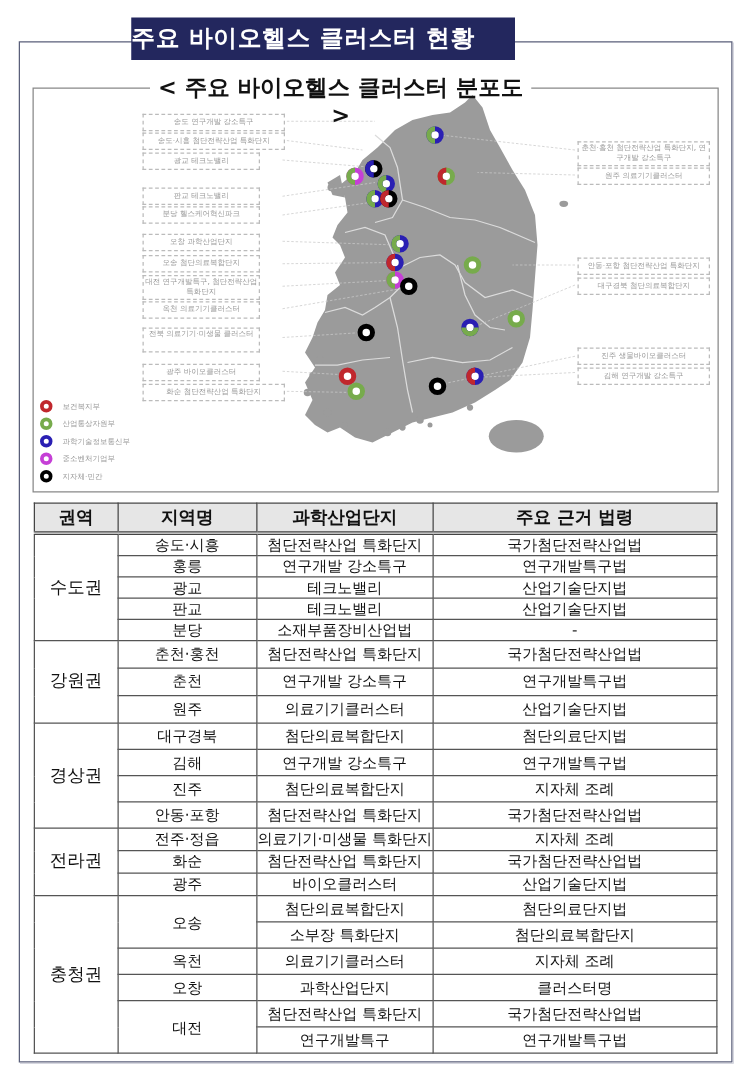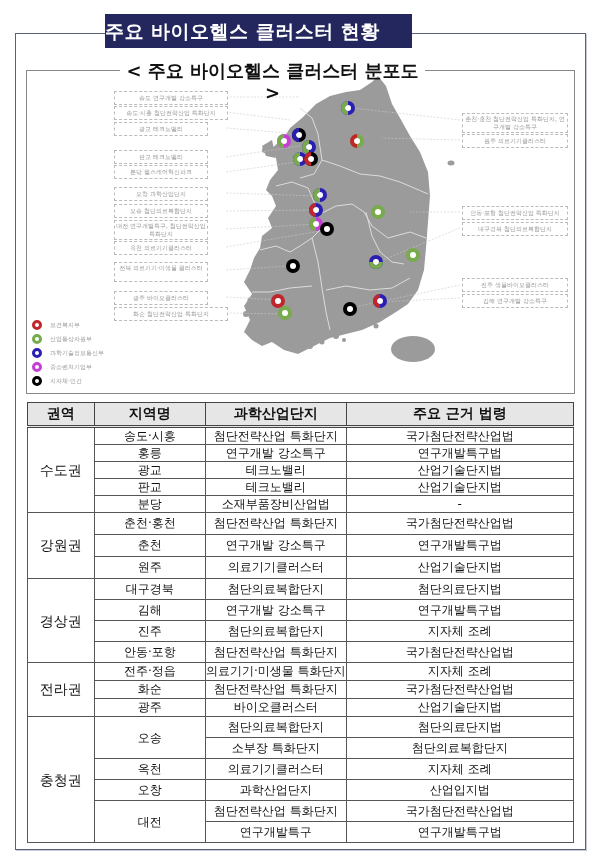--- a/index.html
+++ b/index.html
@@ -303,21 +303,21 @@
       <td>첨단의료복합단지</td>
     </tr>
     <tr class="r20">
       <td>옥천</td>
       <td>의료기기클러스터</td>
       <td>지자체 조례</td>
     </tr>
     <tr class="r20">
       <td>오창</td>
       <td>과학산업단지</td>
-      <td>산업입지법</td>
+      <td>클러스터명</td>
     </tr>
     <tr class="r20">
       <td rowspan="2">대전</td>
       <td>첨단전략산업 특화단지</td>
       <td>국가첨단전략산업법</td>
     </tr>
     <tr class="r20">
       <td>연구개발특구</td>
       <td>연구개발특구법</td>
     </tr>

